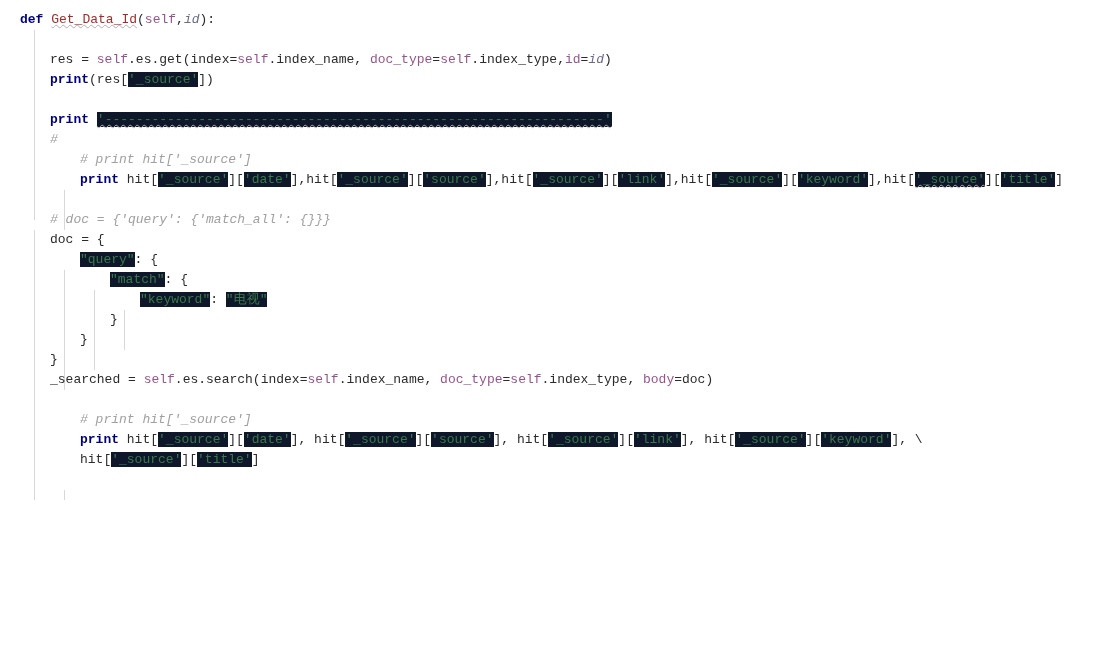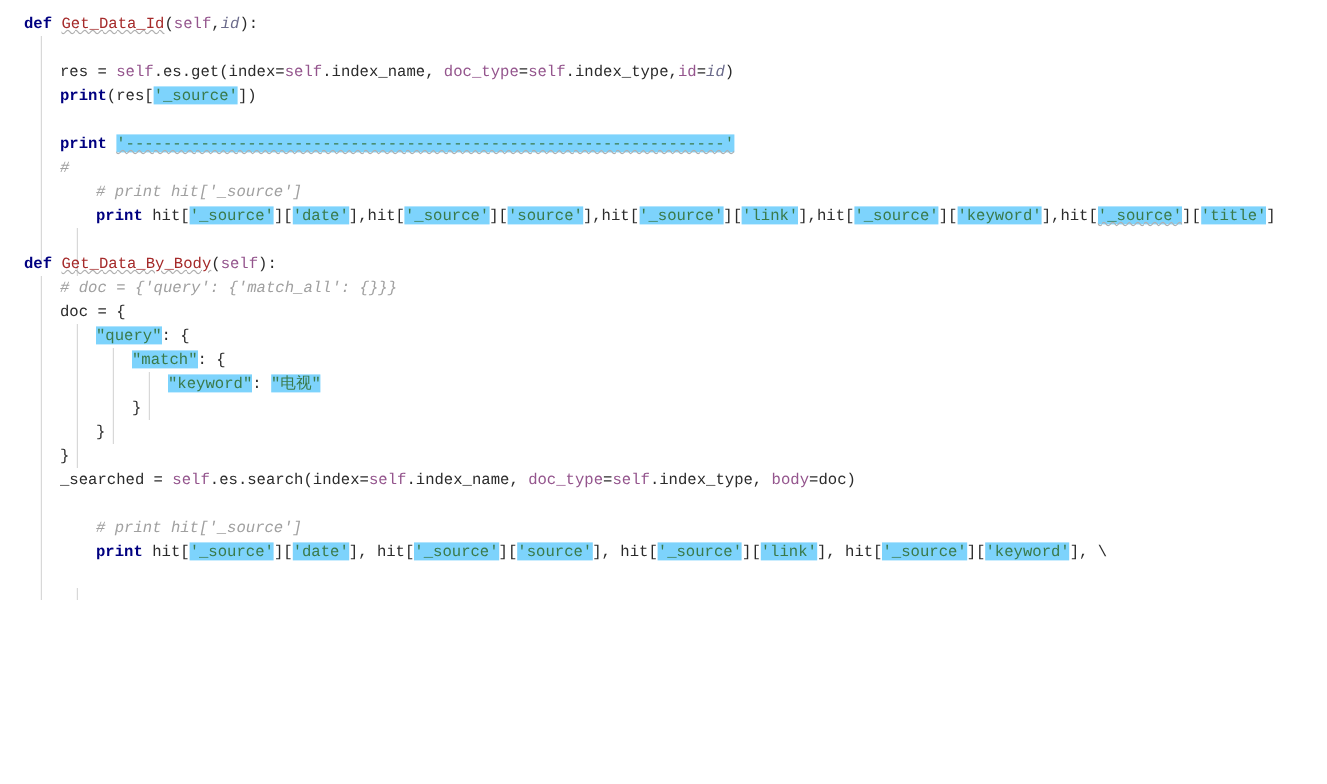--- a/index.html
+++ b/index.html
@@ -21,21 +21,21 @@
     }
     .line.indent1 { padding-left: 40px; }
     .line.indent2 { padding-left: 70px; }
     .line.indent3 { padding-left: 100px; }
     .line.indent4 { padding-left: 130px; }
     .kw { color: #000080; font-weight: bold; }
     .fn { color: #a52a2a; }
     .param { color: #6a6a8a; font-style: italic; }
     .self { color: #94558d; }
     .str {
-      background: #7dd3fc;
+      background: #0f172a;
       color: #3a7a4a;
     }
     .comment { color: #a0a0a0; font-style: italic; }
     .plain { color: #2b2b2b; }
     .squiggle {
       text-decoration: underline wavy #b0b0b0;
       text-decoration-thickness: 1px;
     }
     .block { position: relative; }
     .vline {
@@ -77,21 +77,20 @@
 
   <div class="line">&nbsp;</div>
 
   <div class="block">
     <div class="vline" style="left:24px; top:20px; height:353px;"></div>
     <div class="vline" style="left:54px; top:60px; height:120px;"></div>
     <div class="vline" style="left:84px; top:80px; height:80px;"></div>
     <div class="vline" style="left:114px; top:100px; height:40px;"></div>
     <div class="vline" style="left:54px; top:280px; height:80px;"></div>
 
-    <div class="line"><span class="kw">def</span> <span class="fn squiggle">Get_Data_By_Body</span><span class="plain">(</span><span class="self">self</span><span class="plain">):</span></div>
 
     <div class="line indent1"><span class="comment"># doc = {'query': {'match_all': {}}}</span></div>
 
     <div class="line indent1"><span class="plain">doc = {</span></div>
 
     <div class="line indent2"><span class="str">"query"</span><span class="plain">: {</span></div>
 
     <div class="line indent3"><span class="str">"match"</span><span class="plain">: {</span></div>
 
     <div class="line indent4"><span class="str">"keyword"</span><span class="plain">: </span><span class="str">"电视"</span></div>
@@ -104,16 +103,17 @@
 
     <div class="line indent1"><span class="plain">_searched = </span><span class="self">self</span><span class="plain">.es.search(index=</span><span class="self">self</span><span class="plain">.index_name, </span><span class="self">doc_type</span><span class="plain">=</span><span class="self">self</span><span class="plain">.index_type, </span><span class="self">body</span><span class="plain">=doc)</span></div>
 
     <div class="line indent1">&nbsp;</div>
 
 
     <div class="line indent2"><span class="comment"># print hit['_source']</span></div>
 
     <div class="line indent2"><span class="kw">print</span><span class="plain"> hit[</span><span class="str">'_source'</span><span class="plain">][</span><span class="str">'date'</span><span class="plain">], hit[</span><span class="str">'_source'</span><span class="plain">][</span><span class="str">'source'</span><span class="plain">], hit[</span><span class="str">'_source'</span><span class="plain">][</span><span class="str">'link'</span><span class="plain">], hit[</span><span class="str">'_source'</span><span class="plain">][</span><span class="str">'keyword'</span><span class="plain">], \</span></div>
 
+    <div class="line indent2"><span class="plain">hit[</span><span class="str">'_source'</span><span class="plain">][</span><span class="str">'title'</span><span class="plain">]</span></div>
 
     <div class="line indent2">&nbsp;</div>
   </div>
 </div>
 
 </body></html>

